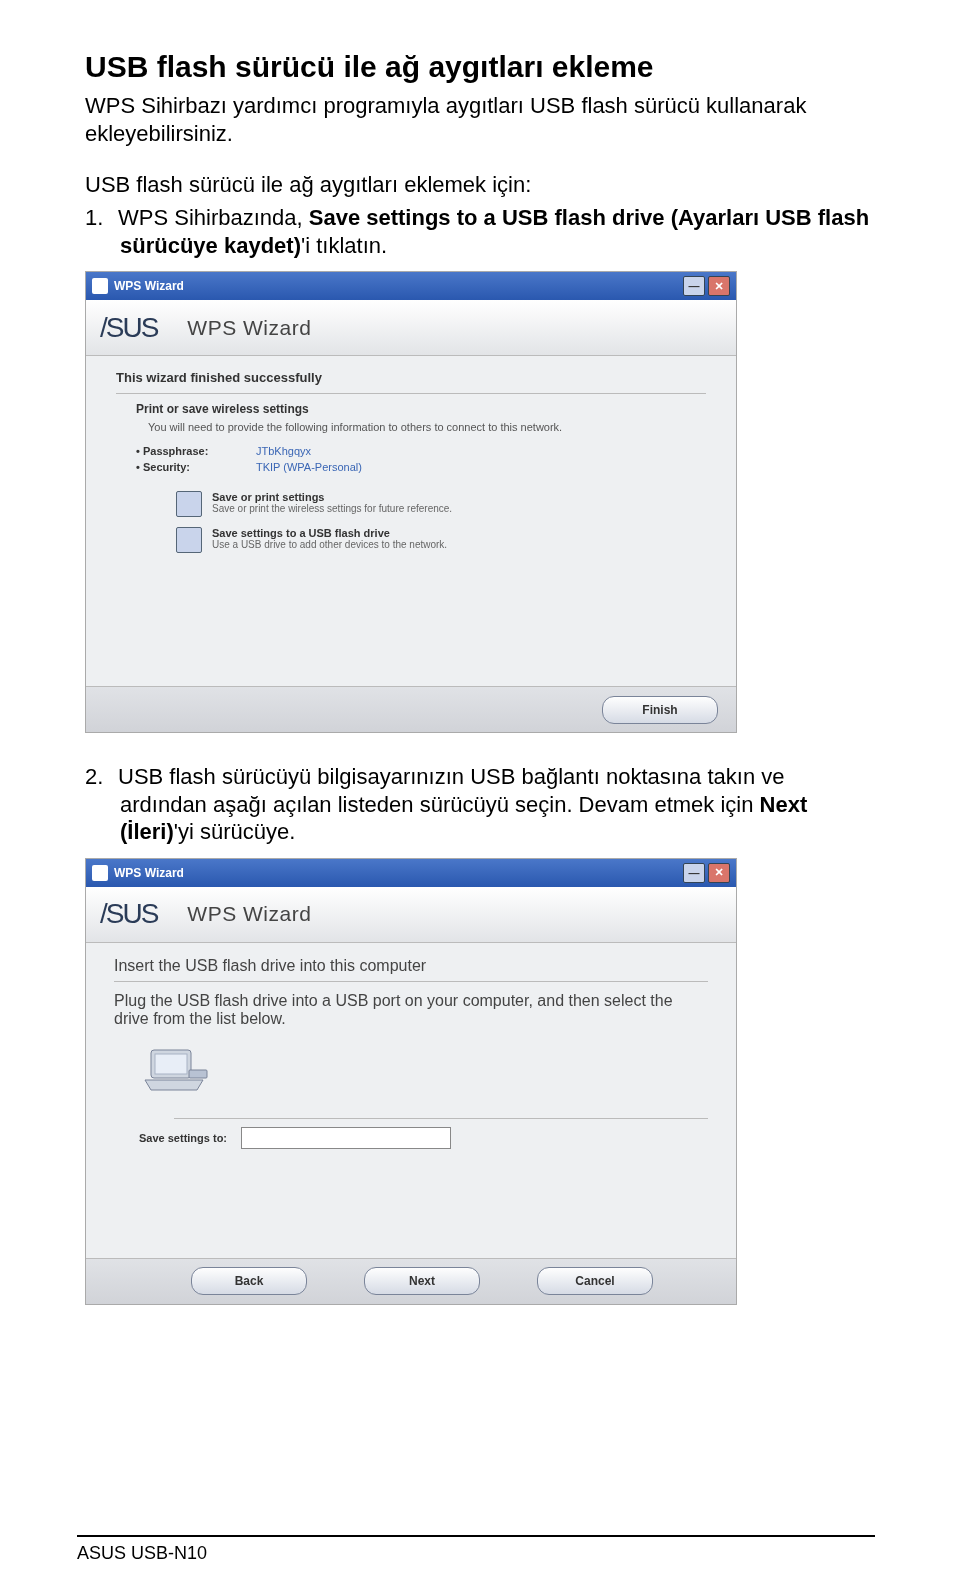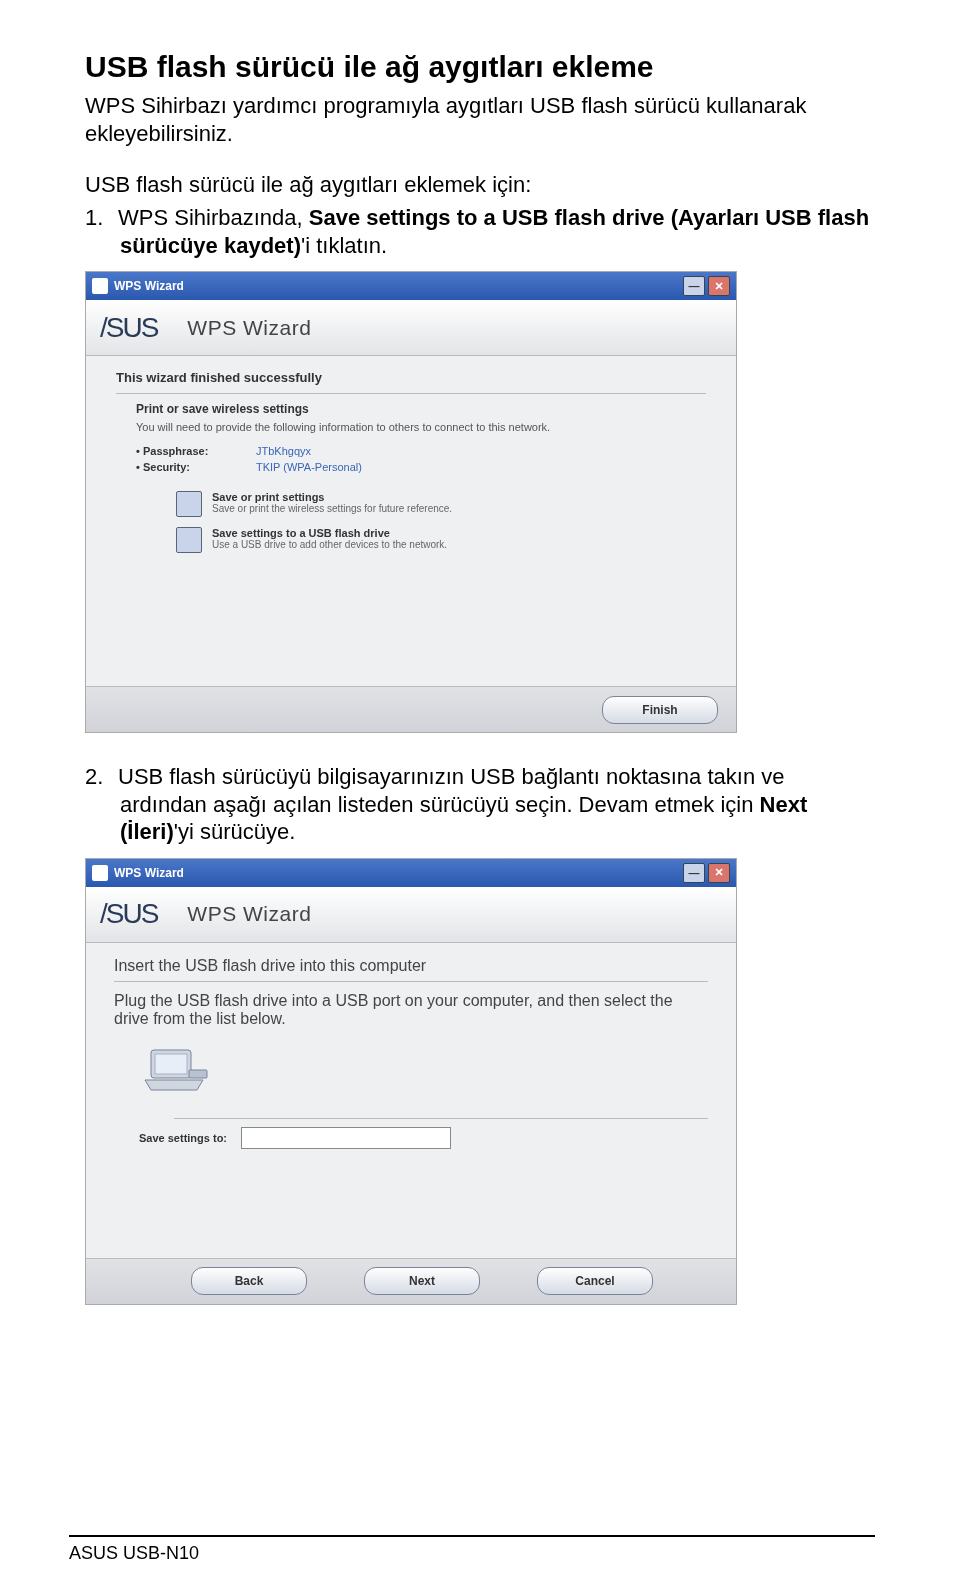--- a/index.html
+++ b/index.html
@@ -196,21 +196,21 @@
   }
   .indent-line {
     height: 1px;
     background: #bbb;
     margin: 22px 0 8px 60px;
   }
   
   .footer {
     position: absolute;
     bottom: 32px;
-    left: 69px;
+    left: 77px;
     right: 85px;
   }
   .footer .rule {
     height: 2px;
     background: #000;
     margin-bottom: 6px;
   }
   .footer .row {
     display: flex;
     justify-content: space-between;
@@ -247,21 +247,21 @@
       <div class="wbtn close">✕</div>
     </div>
     <div class="brandbar">
       <span class="brand-logo">/SUS</span>
       <span class="brand-title">WPS Wizard</span>
     </div>
     <div class="wizcontent">
       <div class="h">This wizard finished successfully</div>
       <div class="indent-line" style="margin:6px 0 6px 0;"></div>
       <div class="sh" style="margin-left:20px;">Print or save wireless settings</div>
-      <div class="small" style="margin-left:20px; margin-bottom:10px;">You will need to provide the following information to others to connect to this network.</div>
+      <div class="small" style="margin-left:32px; margin-bottom:10px;">You will need to provide the following information to others to connect to this network.</div>
 
       <div class="kv" style="margin-left:20px;">
         <div class="k">Passphrase:</div>
         <div class="v">JTbKhgqyx</div>
       </div>
       <div class="kv" style="margin-left:20px;">
         <div class="k">Security:</div>
         <div class="v">TKIP (WPA-Personal)</div>
       </div>
 

